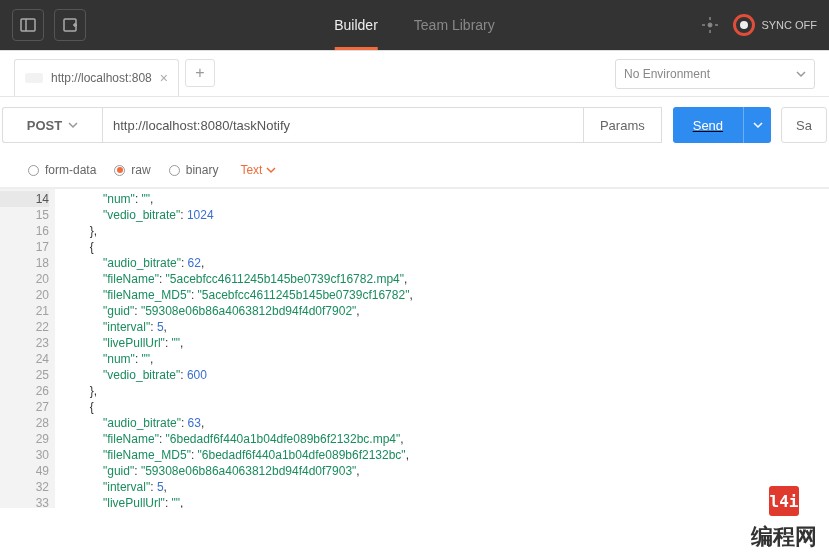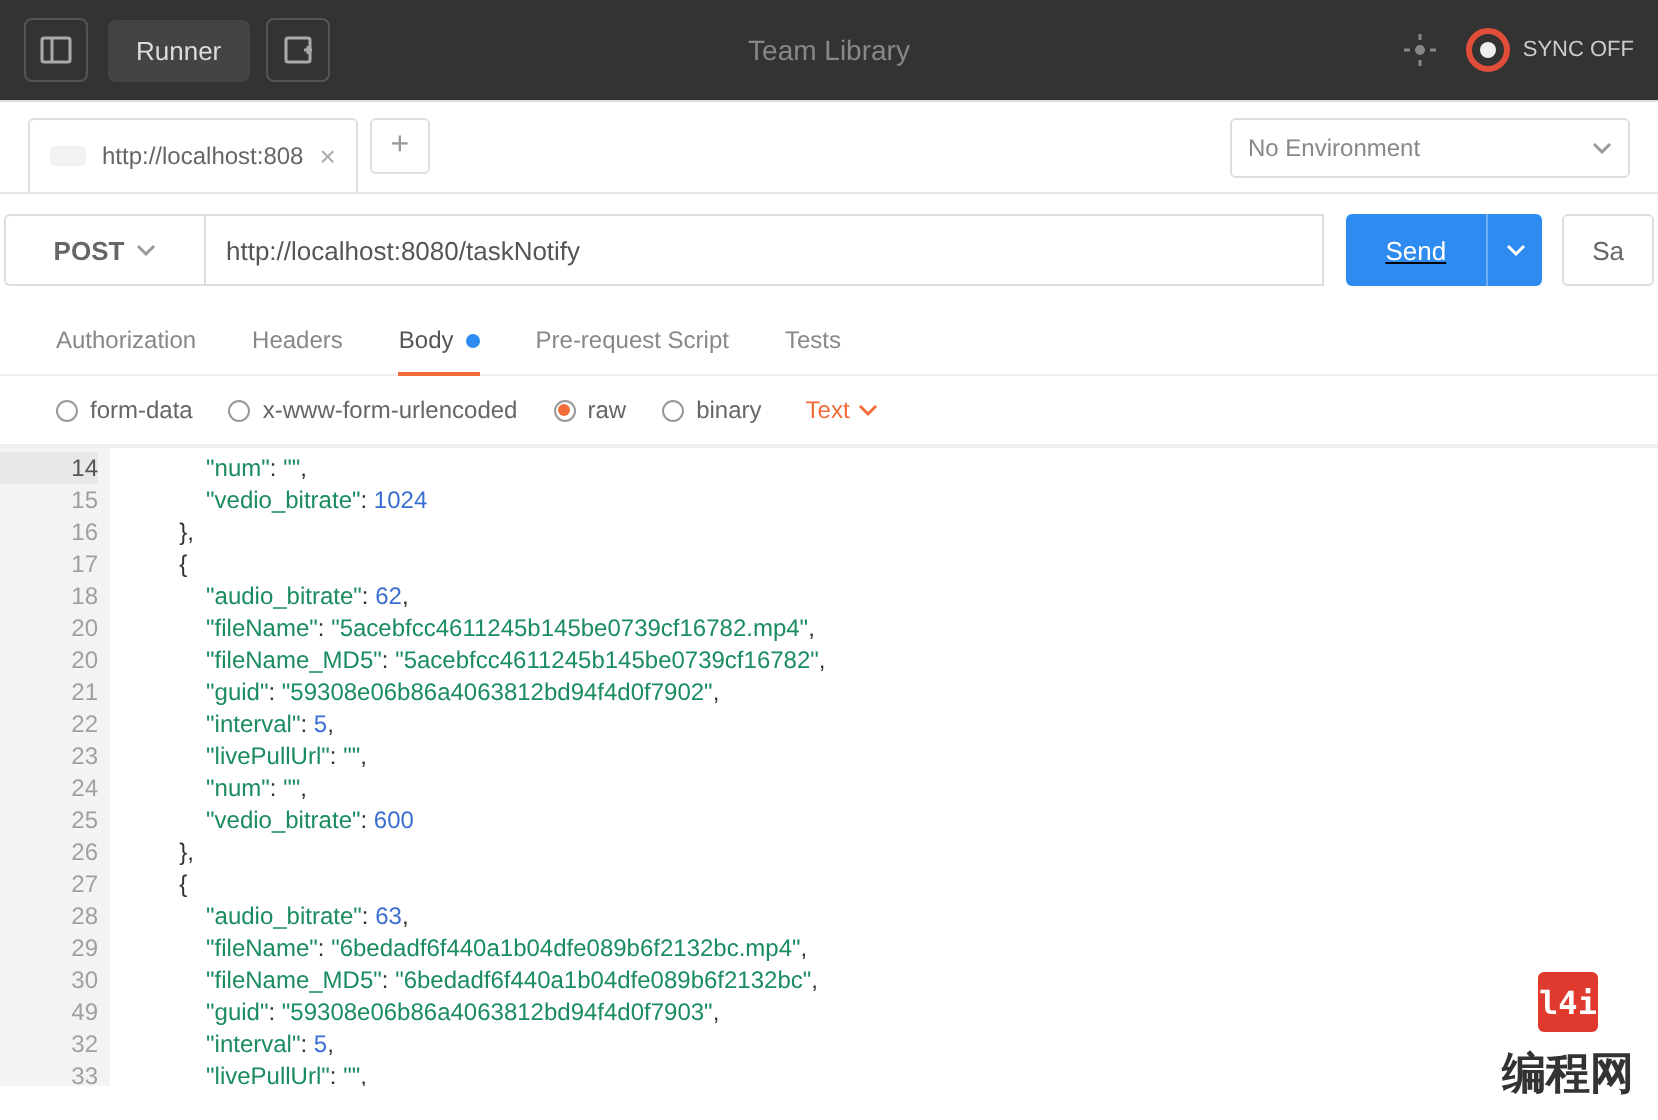--- a/index.html
+++ b/index.html
@@ -75,29 +75,29 @@
 </head>
 <body>
 
 <div class="topbar">
   <div class="tb-icon">
     <svg width="16" height="16" viewBox="0 0 16 16">
         <rect x="1" y="2" width="14" height="12" rx="1" stroke-width="1.5"></rect>
         <line x1="6" y1="2" x2="6" y2="14" stroke-width="1.5"></line>
       </svg>
   </div>
-  <div class="tb-btn">Runner</div>
   <div class="tb-icon">
     <svg width="16" height="16" viewBox="0 0 16 16">
         <rect x="2" y="2" width="12" height="12" rx="1" stroke-width="1.5"></rect>
         <line x1="11" y1="8" x2="15" y2="8" stroke-width="1.5"></line>
         <line x1="13" y1="6" x2="13" y2="10" stroke-width="1.5"></line>
       </svg>
   </div>
   <div class="tb-center">
+    <div class="tb-tab active">Builder</div>
     <div class="tb-tab">Team Library</div>
   </div>
   <div class="tb-right">
     <div class="spotlight">
       <svg width="18" height="18" viewBox="0 0 18 18" stroke="#888" fill="none">
           <circle cx="9" cy="9" r="2" fill="#888"></circle>
           <path d="M9 1v3M9 14v3M1 9h3M14 9h3" stroke-width="1.5"></path>
         </svg>
     </div>
     <div class="sync-badge">
@@ -127,50 +127,37 @@
   </div>
 
   <div class="url-row">
     <div class="method">
       <span>POST</span>
       <svg class="chev" width="10" height="10" viewBox="0 0 10 10">
           <path d="M1 3l4 4 4-4" stroke="#999" fill="none" stroke-width="1.5"></path>
         </svg>
     </div>
     <input class="url-input" value="http://localhost:8080/taskNotify" style="">
+    <button class="params-btn">Params</button>
     <div class="send-group">
       <button class="send-btn">Send</button>
       <div class="send-caret">
         <svg width="10" height="10" viewBox="0 0 10 10">
             <path d="M1 3l4 4 4-4" stroke="#fff" fill="none" stroke-width="1.5"></path>
           </svg>
       </div>
     </div>
     <button class="save-btn">Sa</button>
   </div>
 
-  <div class="sub-tabs">
-    <div class="sub-tab">Authorization</div>
-    <div class="sub-tab">Headers</div>
-    <div class="sub-tab active">
-      <span>Body</span>
-      <span class="dot-blue"></span>
-    </div>
-    <div class="sub-tab">Pre-request Script</div>
-    <div class="sub-tab">Tests</div>
-  </div>
 
   <div class="body-opts">
     <label class="radio">
         <span class="r"></span>
         <span>form-data</span>
-      </label>
-    <label class="radio">
-        <span class="r"></span>
-        <span>x-www-form-urlencoded</span>
       </label>
     <label class="radio sel">
         <span class="r"></span>
         <span>raw</span>
       </label>
     <label class="radio">
         <span class="r"></span>
         <span>binary</span>
       </label>
     <div class="text-drop">

